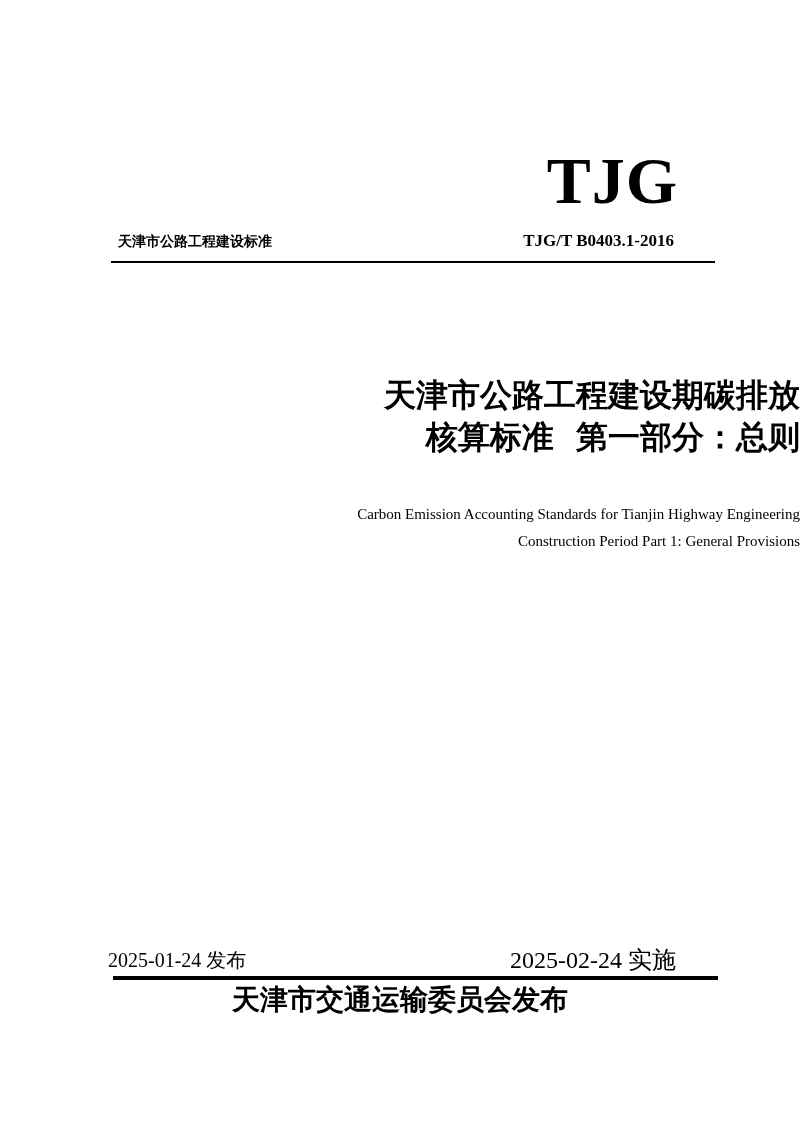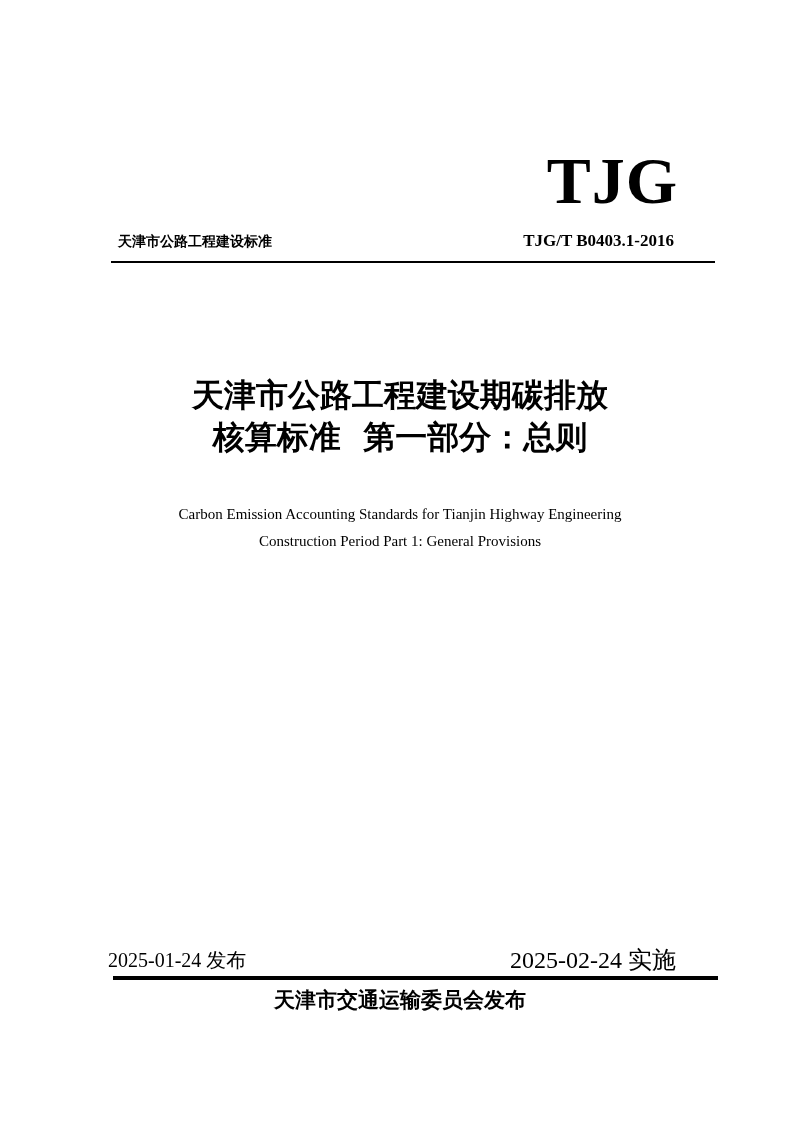--- a/index.html
+++ b/index.html
@@ -14,21 +14,21 @@
     left:118px; top:230px;
     font-family:"DejaVu Sans","Liberation Sans",sans-serif;
     font-weight:bold; font-size:14px; line-height:22px;
   }
   .std-code {
     right:126px; top:230px;
     font-family:"Liberation Serif","DejaVu Serif",serif;
     font-weight:bold; font-size:17px; line-height:22px;
   }
   .rule-top { left:111px; top:261px; width:604px; height:2px; background:#000; }
-  .title-block { left:0; width:800px; text-align:center; }
+  .title-block { left:0; width:800px; text-align:right; }
   .title-cn {
     font-family:"DejaVu Sans","Liberation Sans",sans-serif;
     font-weight:bold; font-size:32px; line-height:54px;
   }
   .t1 { top:368px; }
   .t2 { top:402px;margin-top:8px; }
   .title-en {
     font-family:"Liberation Serif","DejaVu Serif",serif;
     font-size:15px; line-height:27px;
   }
@@ -39,21 +39,21 @@
     font-family:"Liberation Serif","DejaVu Serif",serif; font-size:20px; line-height:26px;
   }
   .date-right {
     right:124px; top:947px;
     font-family:"Liberation Serif","DejaVu Serif",serif; font-size:24px; line-height:26px;
   }
   .rule-bottom { left:113px; top:976px; width:605px; height:4px; background:#000; }
   .issuer {
     left:0; width:800px; top:986px; text-align:center;
     font-family:"DejaVu Sans","Liberation Sans",sans-serif;
-    font-weight:bold; font-size:21px; line-height:28px;
+    font-weight:bold; font-size:28px; line-height:28px;
   }
 </style>
 </head>
 <body>
 
 <div class="abs tjg-logo">TJG</div>
 <div class="abs std-cat">天津市公路工程建设标准</div>
 <div class="abs std-code">TJG/T B0403.1-2016</div>
 <div class="abs rule-top"></div>
 

